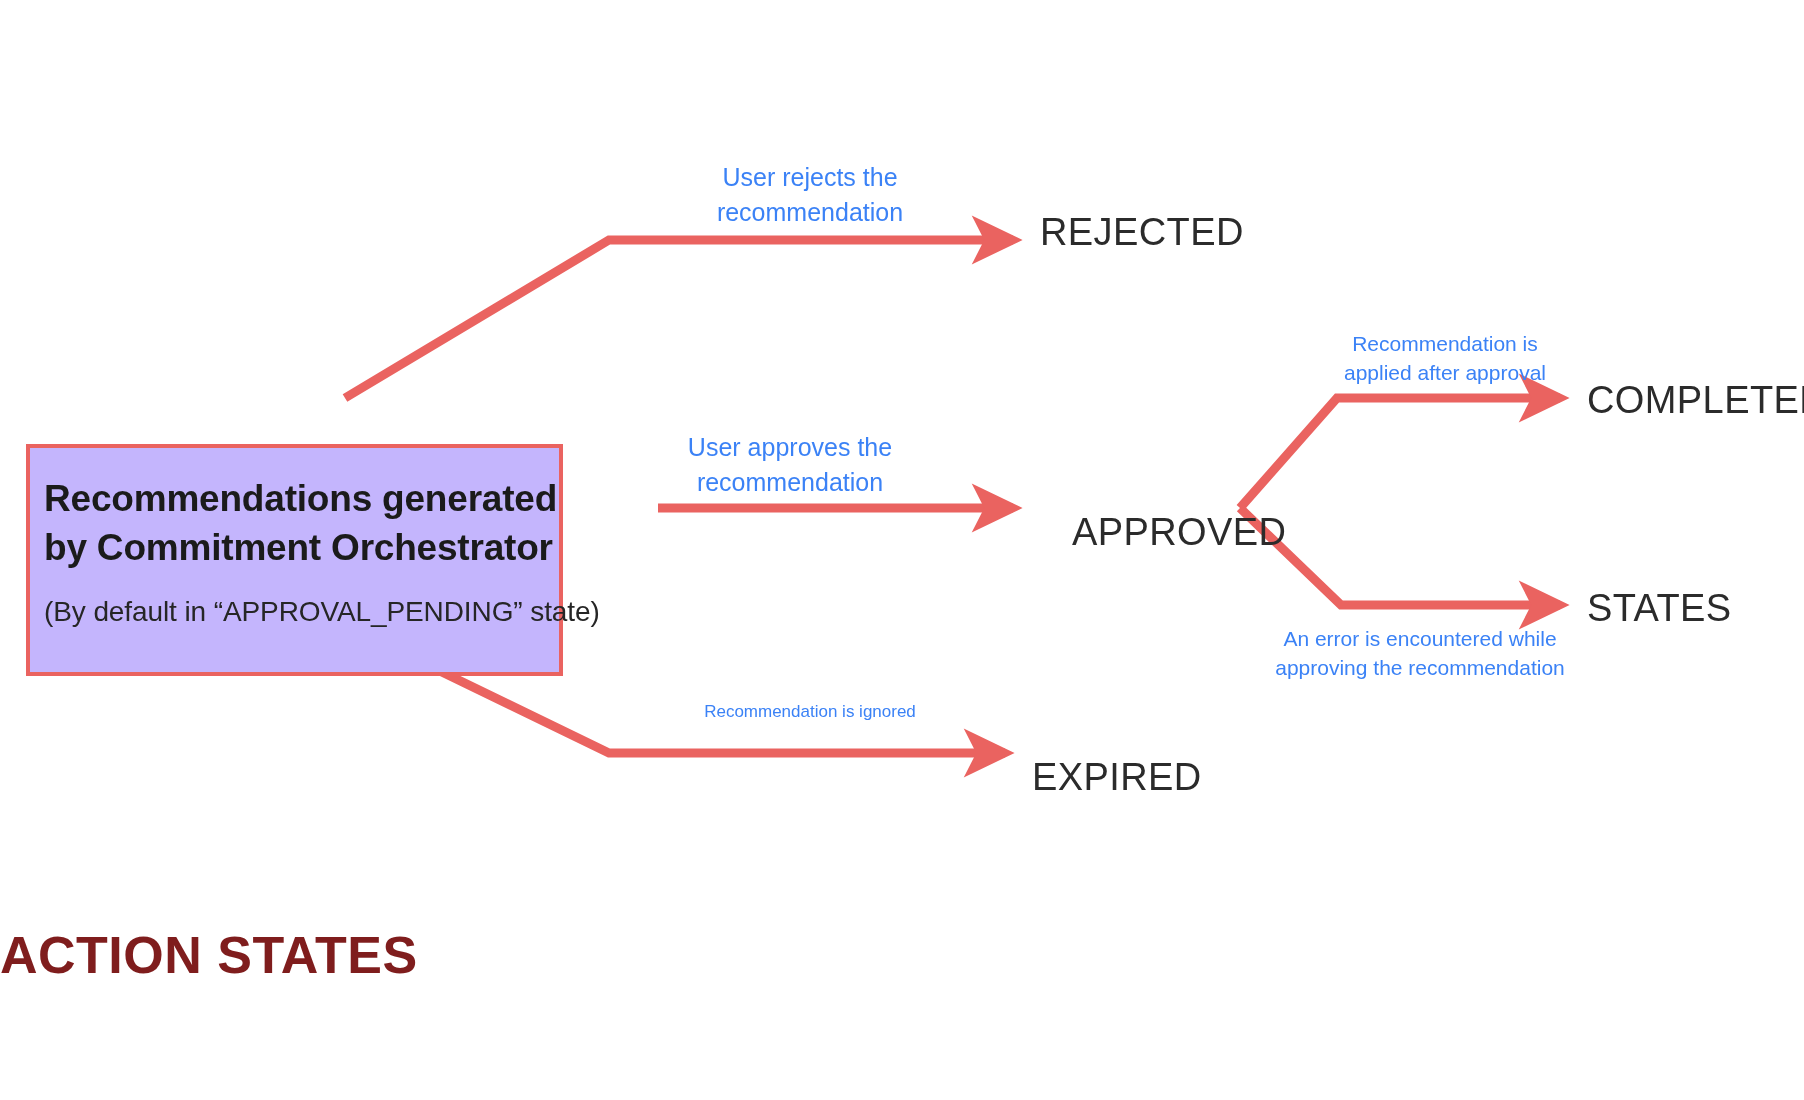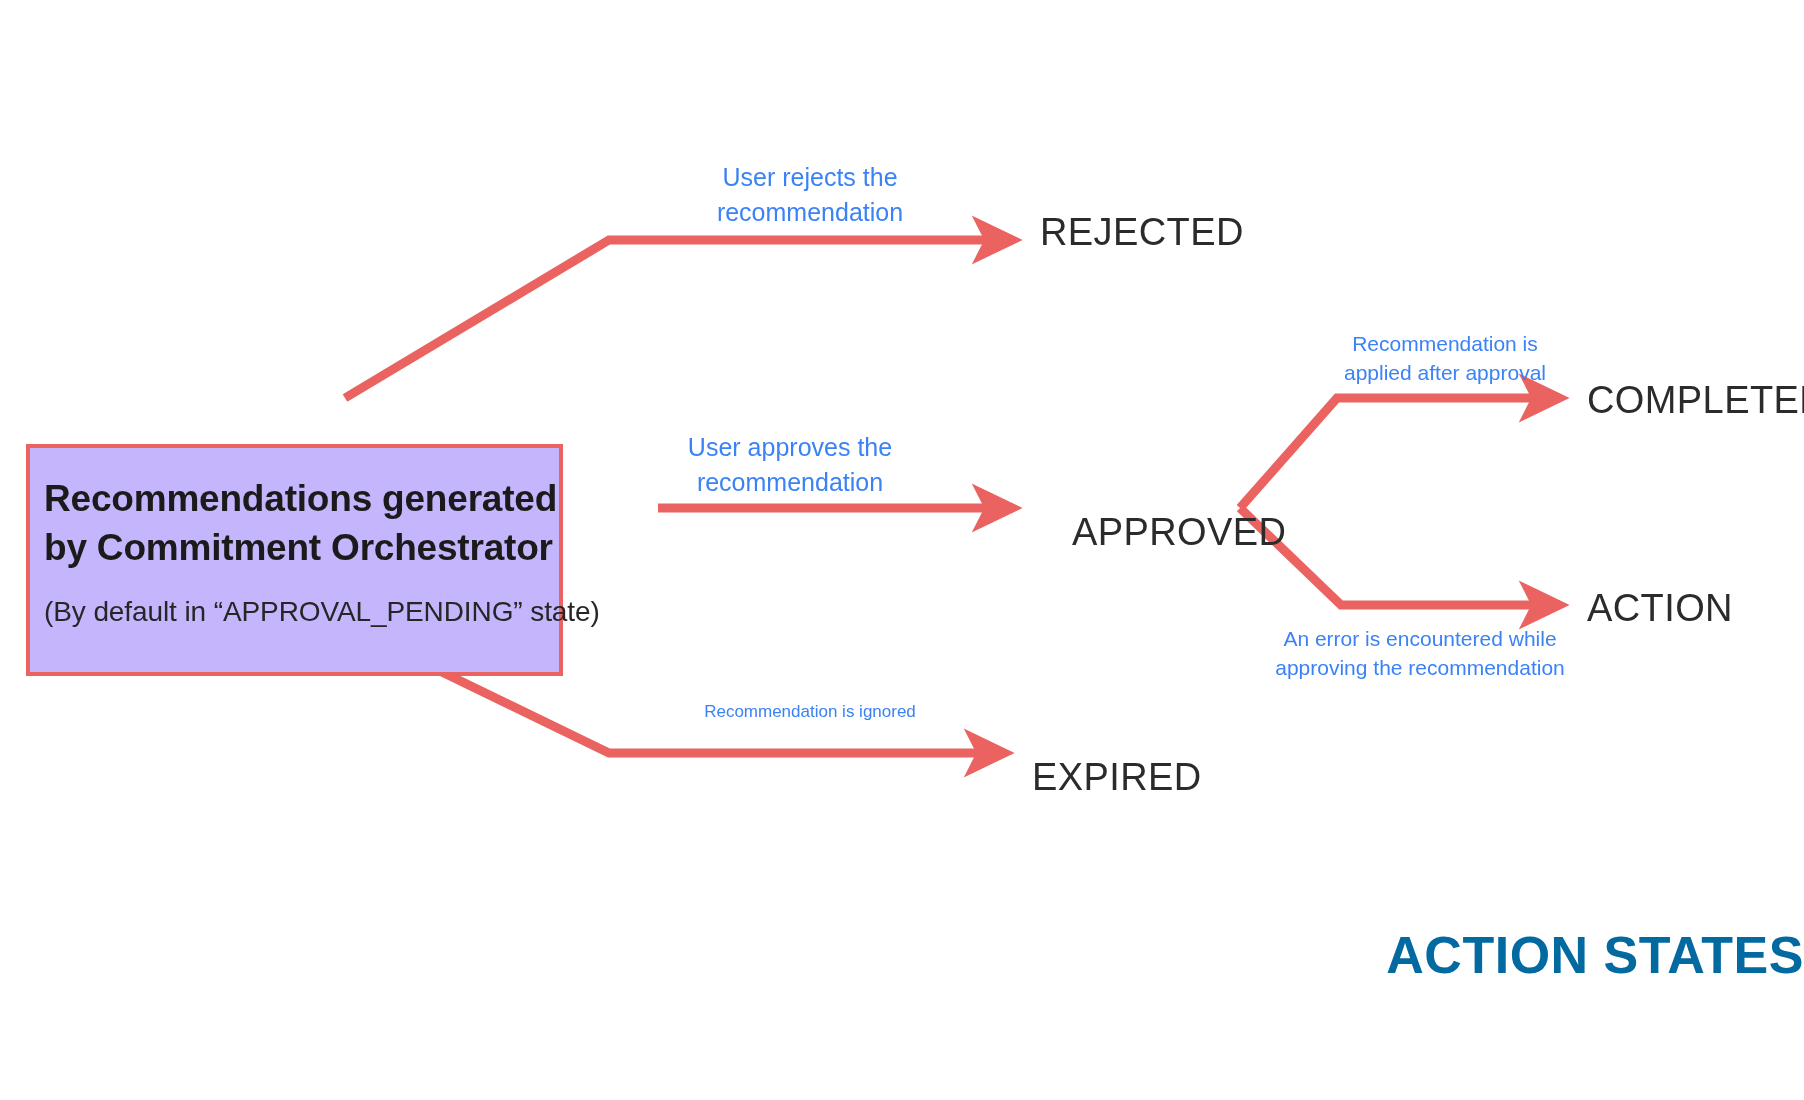--- a/index.html
+++ b/index.html
@@ -101,25 +101,25 @@
     left: 1250px; top: 625px; width: 340px;
     font-size: 21px;
   }
 
   
   .caption {
     position: absolute;
     left: 0;
     top: 925px;
     width: 1804px;
-    text-align: right;
+    text-align: left;
     font-size: 52px;
     font-weight: bold;
     letter-spacing: 0.5px;
-    color: #0369a1;
+    color: #7f1d1d;
   }
 </style>
 </head>
 <body>
 
 <div id="canvas">
 
   <svg id="edges" viewBox="0 0 1804 1100" width="1804" height="1100" aria-hidden="true">
     <defs>
       <marker id="ah" viewBox="0 0 12 12" refX="9.2" refY="6" markerWidth="6.4" markerHeight="6.4" orient="auto-start-reverse">
@@ -156,17 +156,17 @@
   <div class="edge-label lbl-expire">Recommendation is ignored</div>
   <div class="edge-label lbl-error">An error is encountered while
 approving the recommendation</div>
   <div class="edge-label lbl-complete">Recommendation is
 applied after approval</div>
 
   <div class="state-label state-rejected">REJECTED</div>
   <div class="state-label state-approved">APPROVED</div>
   <div class="state-label state-expired">EXPIRED</div>
   <div class="state-label state-completed">COMPLETED</div>
-  <div class="state-label state-error">ACTION</div>
+  <div class="state-label state-error">STATES</div>
 
   <div class="caption">ACTION STATES</div>
 
 </div>
 
 </body></html>

